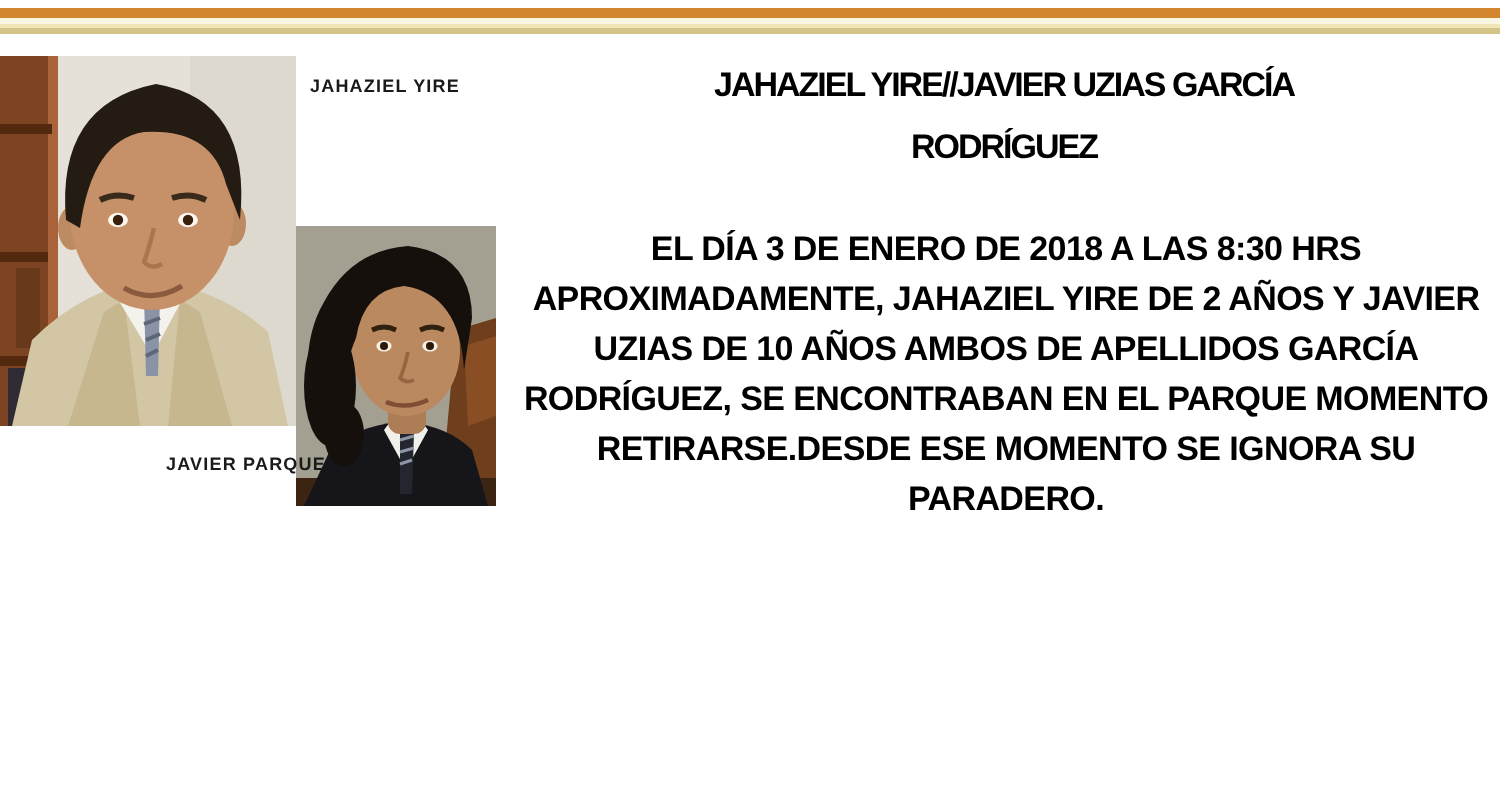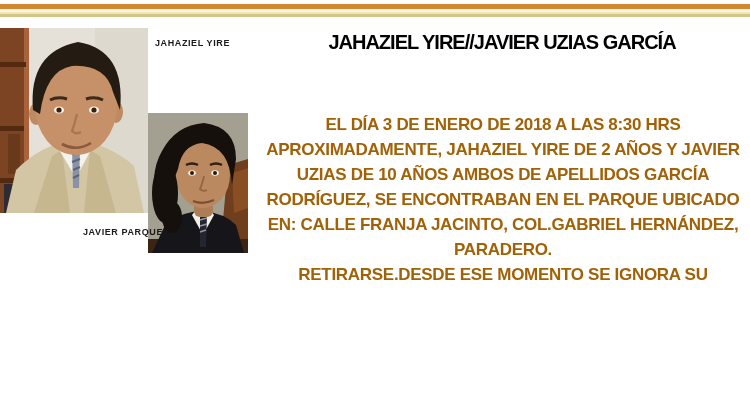--- a/index.html
+++ b/index.html
@@ -38,34 +38,34 @@
 
   
   .title {
     position: absolute;
     left: 256px;
     top: 27px;
     width: 492px;
     text-align: center;
     color: #000000;
     font-weight: bold;
-    font-size: 20px;
+    font-size: 17px;
     line-height: 31px;
     letter-spacing: -1px;
   }
   .title-line { white-space: nowrap; }
 
   
   .body-text {
     position: absolute;
     left: 258px;
     top: 112px;
     width: 490px;
     text-align: center;
-    color: #a16207;
+    color: #000000;
     font-weight: bold;
     font-size: 17px;
     line-height: 25px;
     letter-spacing: -0.3px;
   }
   .body-line { white-space: nowrap; }
 </style>
 </head>
 <body>
 
@@ -159,25 +159,25 @@
       <circle cx="67" cy="60" r="2" fill="#2c1808"></circle>
       <path d="M 56,63 Q 54,72 52,76 Q 55,79 59,77" stroke="#96653f" stroke-width="1.8" fill="none"></path>
       <path d="M 45,88 Q 55,92 66,87" stroke="#7e4e34" stroke-width="2.2" fill="none"></path>
     </g>
   </svg>
 
   <div class="photo-label label-javier">JAVIER PARQUE</div>
 
   <div class="title">
     <div class="title-line">JAHAZIEL YIRE//JAVIER UZIAS GARCÍA</div>
+    <div class="title-line">RODRÍGUEZ</div>
   </div>
 
   <div class="body-text">
     <div class="body-line">EL DÍA 3 DE ENERO DE 2018 A LAS 8:30 HRS</div>
     <div class="body-line">APROXIMADAMENTE, JAHAZIEL YIRE DE 2 AÑOS Y JAVIER</div>
     <div class="body-line">UZIAS DE 10 AÑOS AMBOS DE APELLIDOS GARCÍA</div>
-    <div class="body-line">RODRÍGUEZ, SE ENCONTRABAN EN EL PARQUE UBICADO</div>
-    <div class="body-line">EN: CALLE FRANJA JACINTO, COL.GABRIEL HERNÁNDEZ,</div>
+    <div class="body-line">RODRÍGUEZ, SE ENCONTRABAN EN EL PARQUE MOMENTO</div>
+    <div class="body-line">RETIRARSE.DESDE ESE MOMENTO SE IGNORA SU</div>
     <div class="body-line">PARADERO.</div>
-    <div class="body-line">RETIRARSE.DESDE ESE MOMENTO SE IGNORA SU</div>
   </div>
 
 </div>
 
 </body></html>

